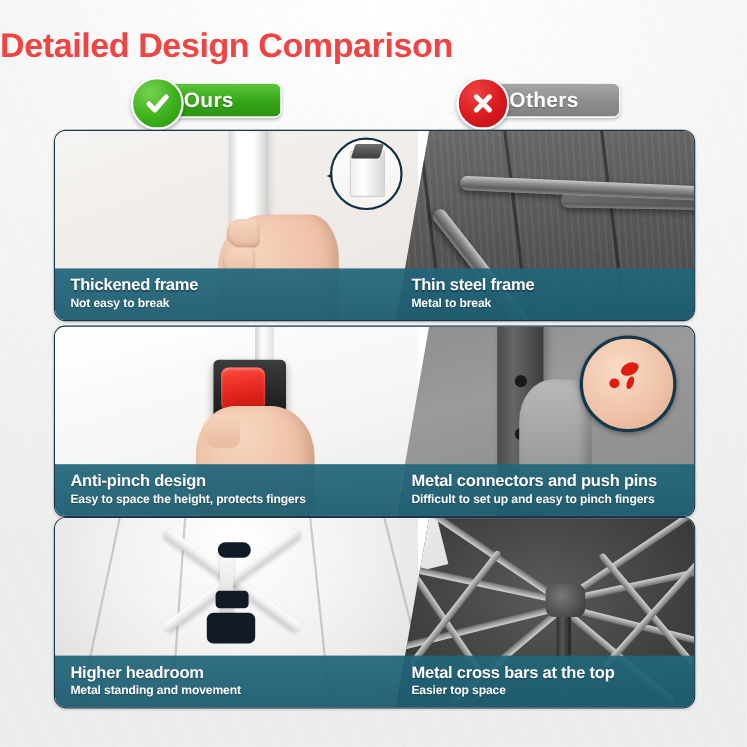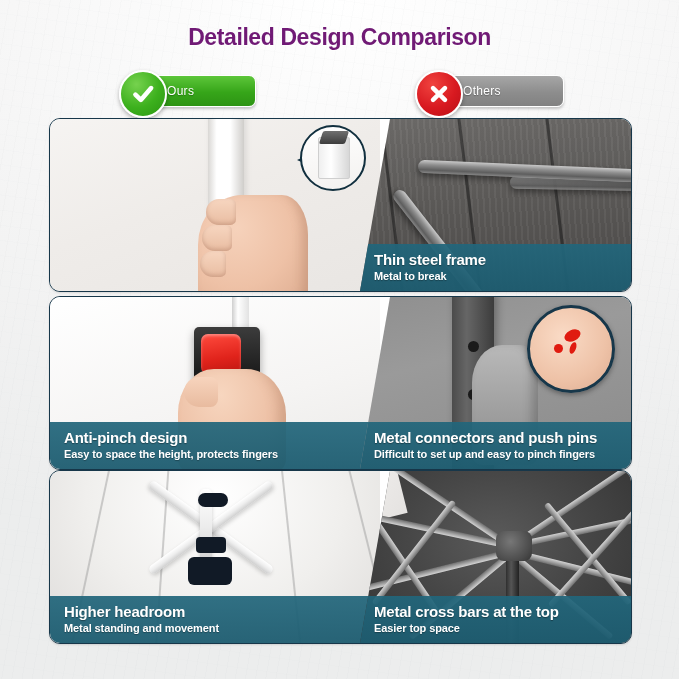--- a/index.html
+++ b/index.html
@@ -25,47 +25,47 @@
     background-image:
       repeating-linear-gradient(100deg, rgba(255,255,255,0) 0 9px, rgba(190,195,198,.16) 9px 10px),
       repeating-linear-gradient(8deg, rgba(255,255,255,0) 0 14px, rgba(195,200,203,.12) 14px 15px);
   }
   .page { position: relative; width: 679px; height: 679px; }
 
   
   .title {
     position: absolute;
     top: 24px; left: 0; right: 0;
-    text-align: center;
-    font-size: 23px;
+    text-align: left;
+    font-size: 31px;
     font-weight: bold;
     letter-spacing: -0.4px;
-    color: #701a75;
+    color: #ef4444;
     text-shadow: 0 1px 0 rgba(255,255,255,.8);
   }
   .badges {
     position: absolute;
     top: 72px; left: 0; right: 0;
     height: 40px;
   }
   .badge {
     position: absolute;
     height: 32px;
     display: flex;
     align-items: center;
     border-radius: 7px;
     box-shadow: 0 2px 3px rgba(0,0,0,.22);
     padding-left: 38px;
     padding-right: 16px;
     box-sizing: border-box;
   }
   .badge .lbl {
     color: #ffffff;
-    font-size: 12px;
-    font-weight: normal;
+    font-size: 19px;
+    font-weight: bold;
     letter-spacing: .3px;
     text-shadow: 0 1px 1px rgba(0,0,0,.28);
     line-height: 1;
   }
   .badge-ours {
     left: 128px;
     top: 3px;
     width: 128px;
     background: linear-gradient(180deg, #5dc63a 0%, #36a519 55%, #2d9414 100%);
     border: 1px solid #ffffff;
@@ -97,21 +97,21 @@
     left: 49px;
     width: 581px;
     height: 172px;
     border: 1.6px solid #17374a;
     border-radius: 11px;
     overflow: hidden;
     background: #ffffff;
     box-shadow: 0 1px 2px rgba(0,0,0,.12);
   }
   .card-1 { top: 118px; }
-  .card-2 { top: 296px; }
+  .card-2 { top: 296px; border-radius: 10px; }
   .card-3 { top: 470px; }
 
   .half {
     position: absolute;
     top: 0; bottom: 0;
     overflow: hidden;
   }
   .half-left  { left: 0;  width: 330px; }
   .half-right { left: 310px; right: 0;  }
   
@@ -393,20 +393,24 @@
         <div class="post-white"></div>
         <div class="hand1">
           <div class="finger f1"></div>
           <div class="finger f2"></div>
           <div class="finger f3"></div>
         </div>
         <div class="mag-tail"></div>
         <div class="magnifier">
           <div class="tube"></div>
         </div>
+      </div>
+      <div class="caption">
+        <div class="c-title">Thickened frame</div>
+        <div class="c-sub">Not easy to break</div>
       </div>
     </div>
 
     <div class="half half-right">
       <div class="photo p1r">
         <div class="woodgrain"></div>
         <div class="plank" style="left:30px"></div>
         <div class="plank" style="left:108px"></div>
         <div class="plank" style="left:196px"></div>
         <div class="steel-bar sb3"></div>

